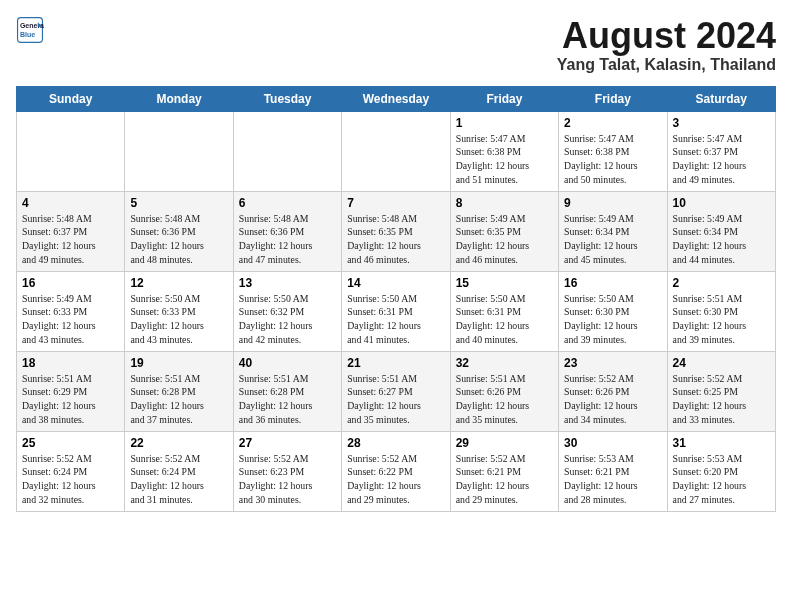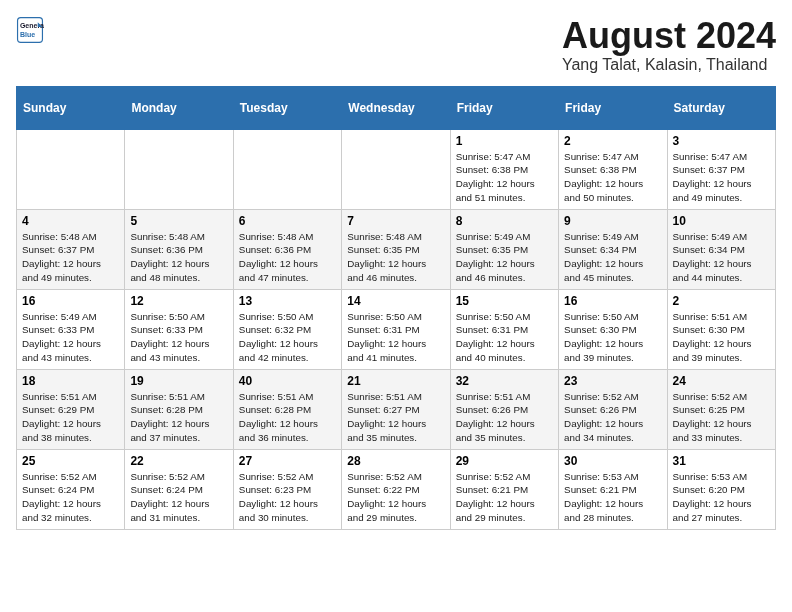--- a/index.html
+++ b/index.html
@@ -19,43 +19,44 @@
     .logo {
       display: flex;
       align-items: center;
       gap: 4px;
     }
     .logo-icon {
       width: 28px;
       height: 28px;
     }
     .title-block {
+      text-align: right;
       margin-left: 32px;
     }
     .title-block h1 {
       font-size: 36px;
       font-weight: bold;
       color: #1a1a1a;
       line-height: 1.1;
     }
     .title-block h2 {
       font-size: 16px;
-      font-weight: normal;
+      font-weight: bold;
       color: #333;
     }
     table {
       width: 100%;
       border-collapse: collapse;
       font-size: 10.5px;
     }
     thead tr th {
       background-color: #2c6fad;
       color: #fff;
-      text-align: left;
-      padding: 14px 6px;
+      text-align: center;
+      padding: 5px 6px;
       font-size: 12px;
       font-weight: bold;
       border: 1px solid #2c6fad;
     }
     tbody tr td {
       vertical-align: top;
       border: 1px solid #ccc;
       padding: 4px 5px;
       height: 80px;
       width: 14.28%;
@@ -67,20 +68,21 @@
     .day-num {
       font-weight: bold;
       font-size: 12px;
       margin-bottom: 2px;
       display: block;
     }
     .day-info {
       font-size: 9.8px;
       color: #222;
       line-height: 1.4;
+      font-family: Liberation Serif, serif;
     }
     .empty-cell {
       background: #fff !important;
     }
   </style>
 </head>
 <body>
 
 <div class="header">
   <div class="logo">

